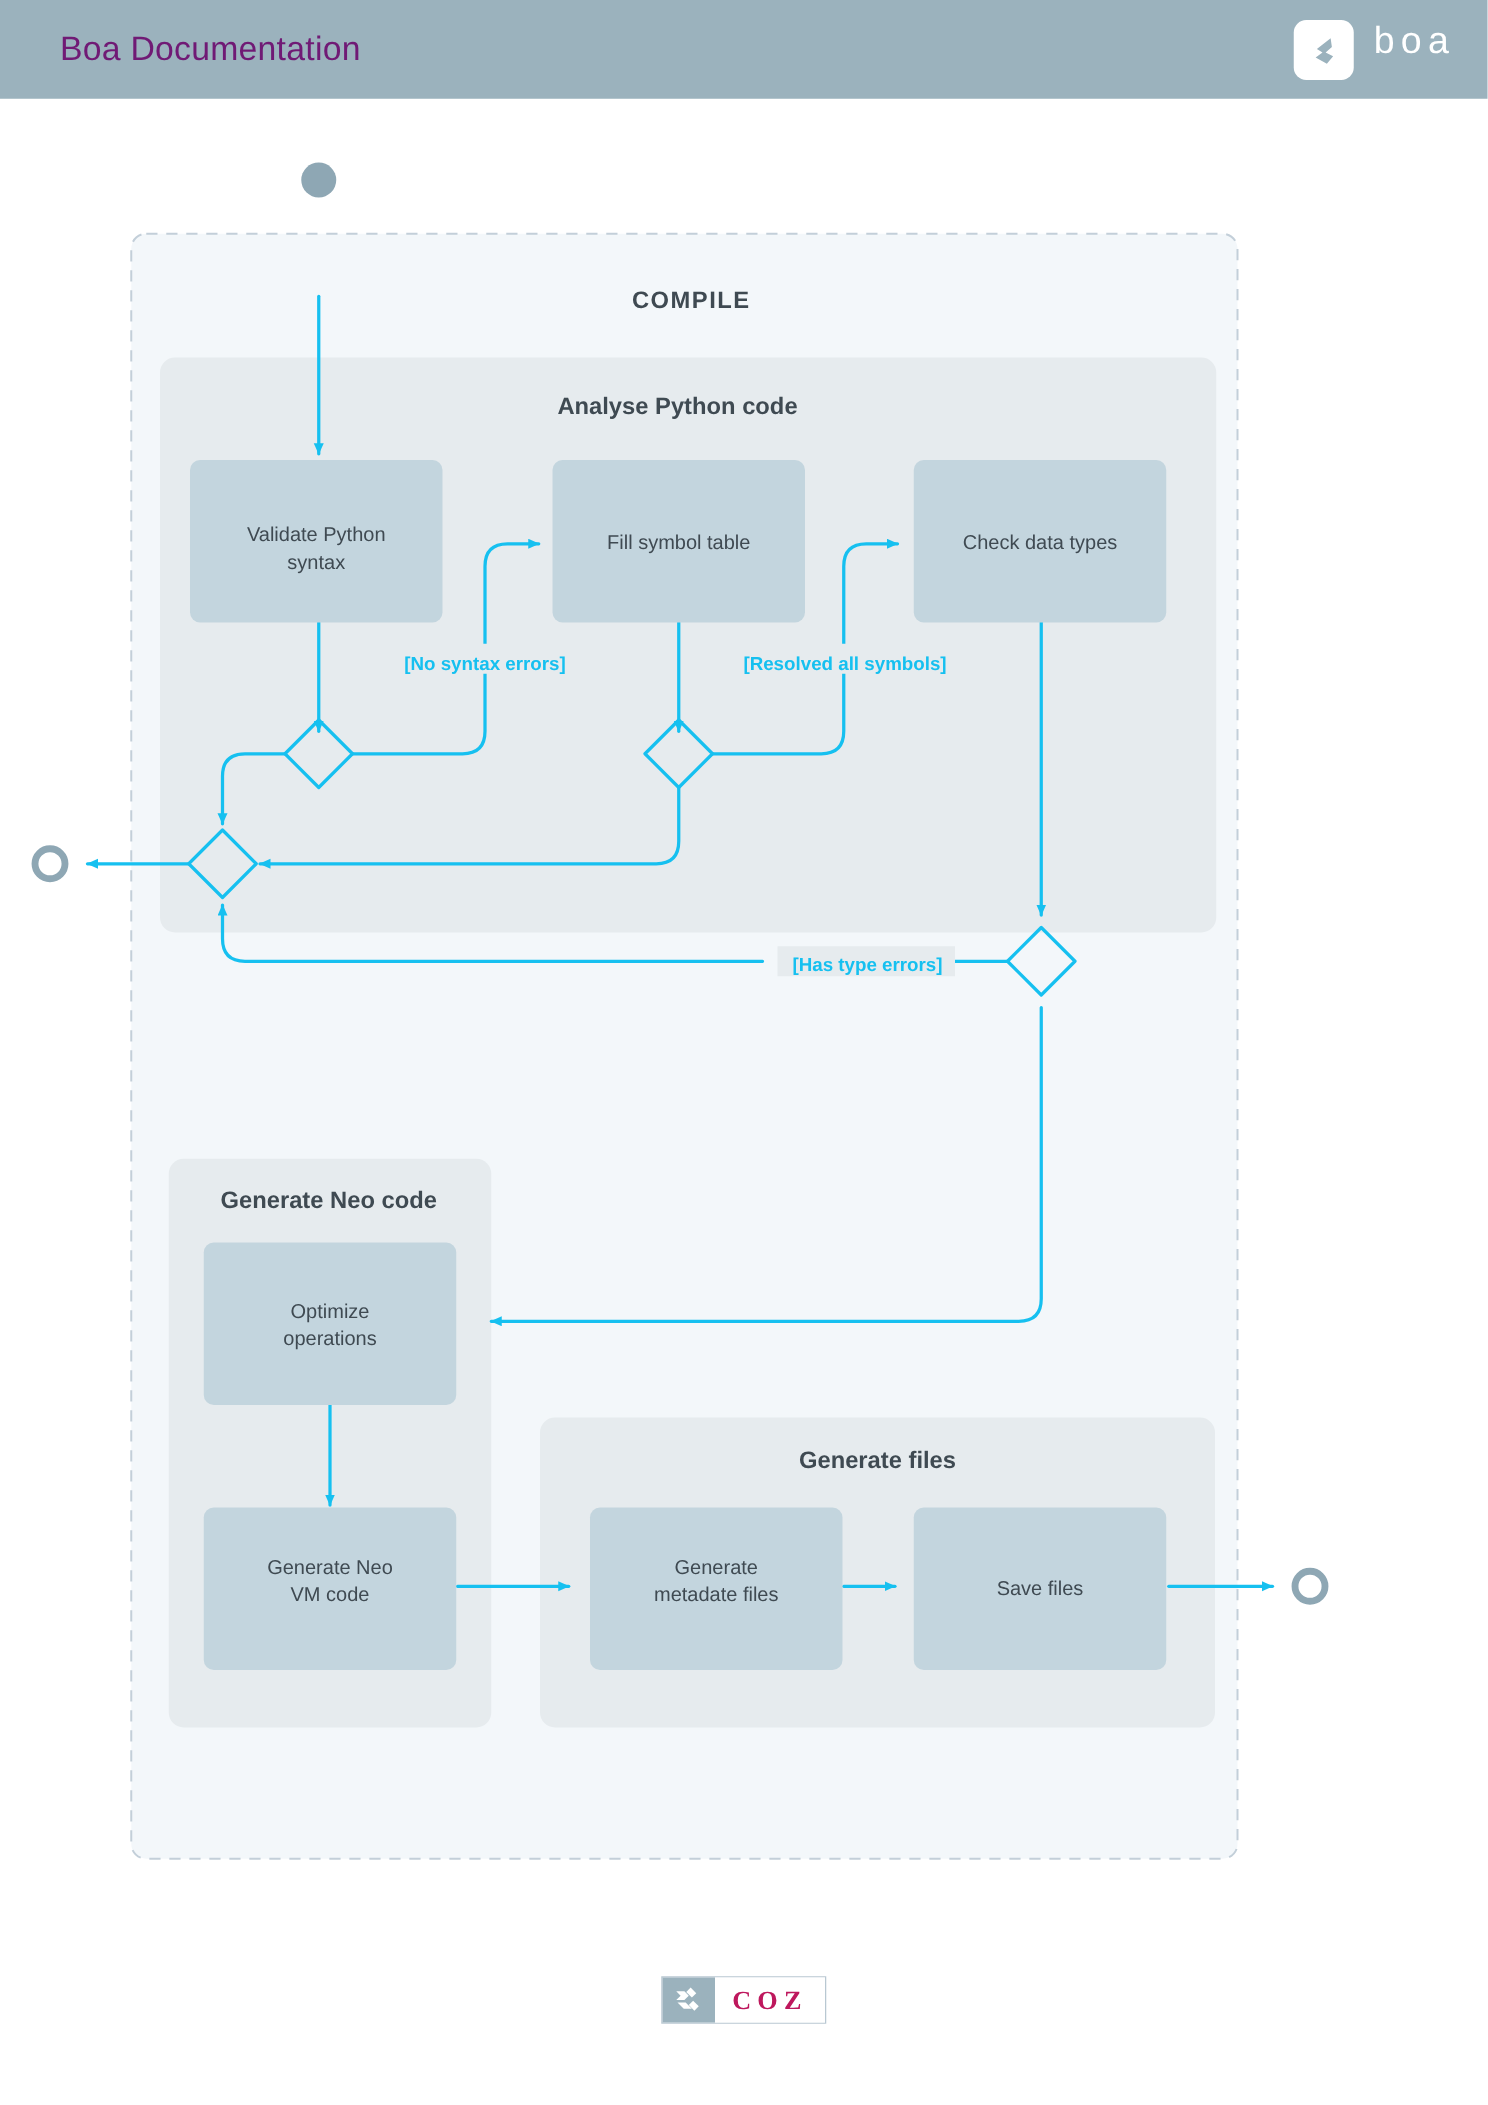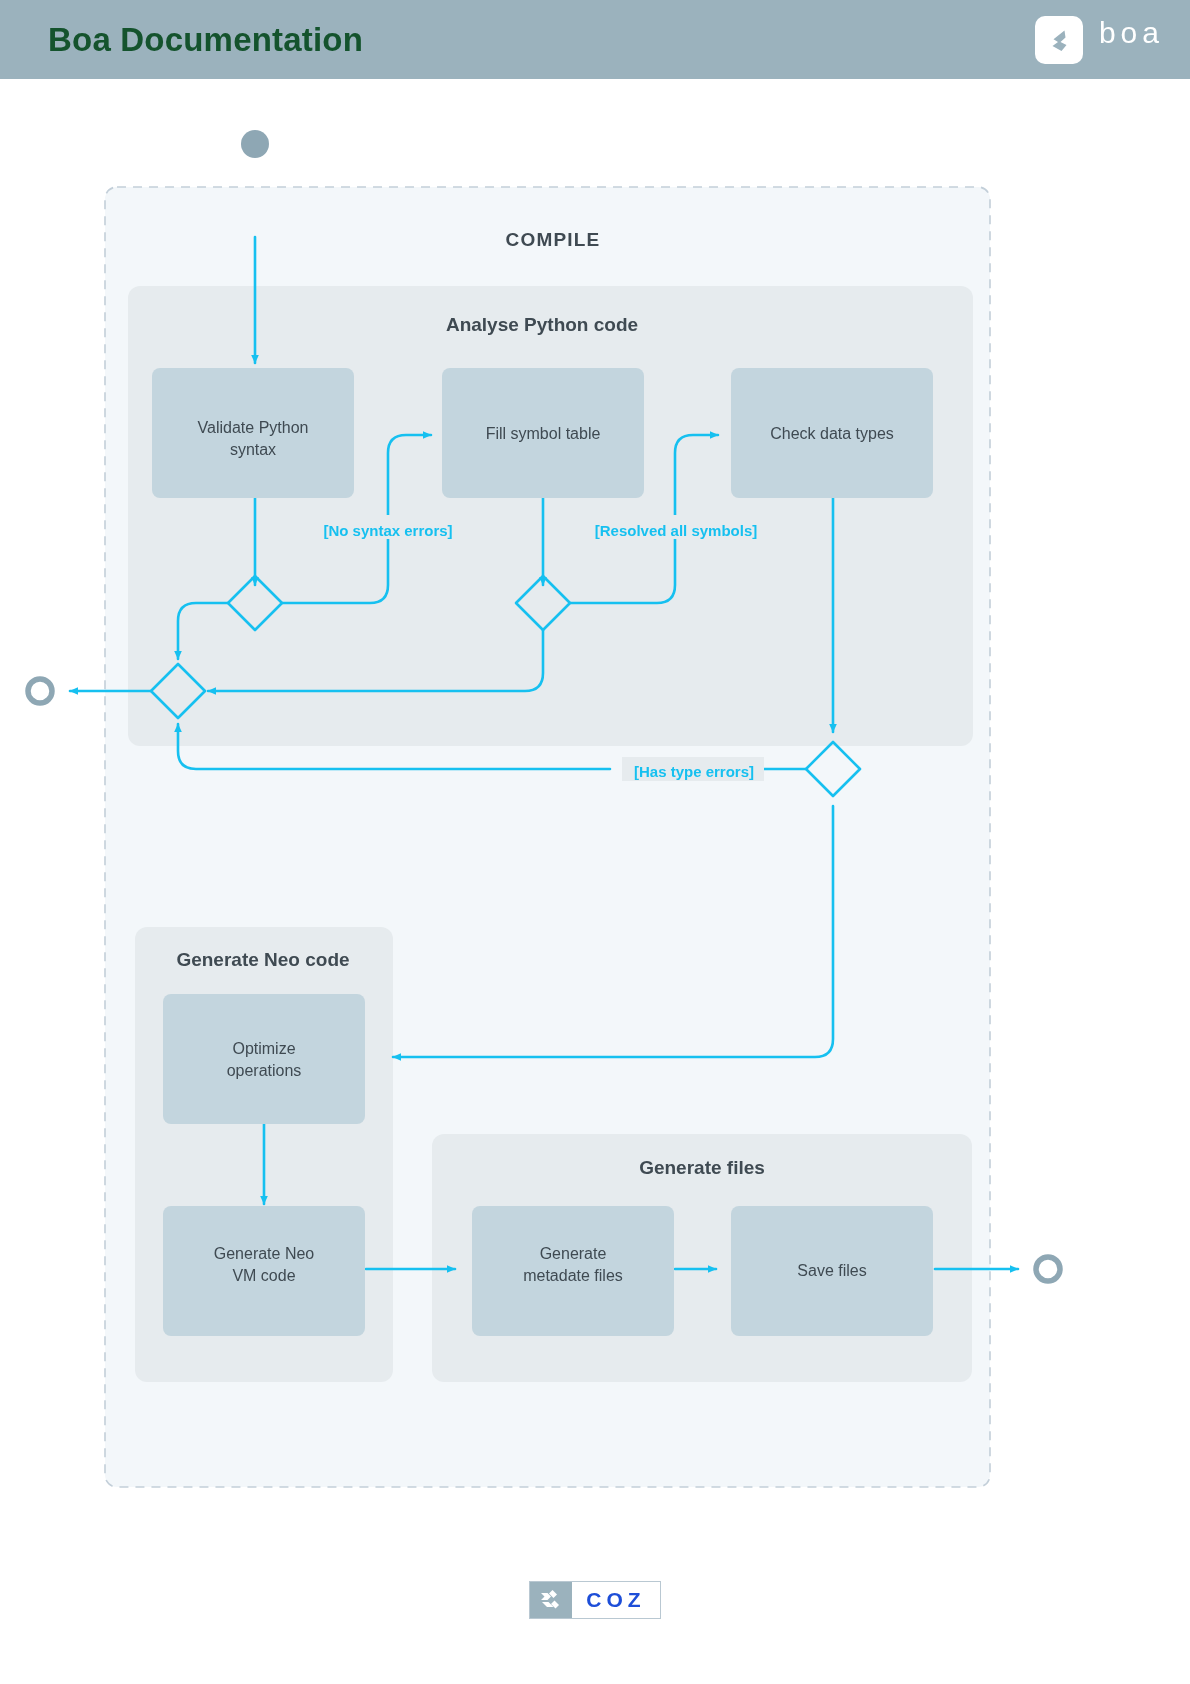--- a/index.html
+++ b/index.html
@@ -10,21 +10,21 @@
     overflow:hidden;
   }
   
   .header{
     position:absolute;left:0;top:0;width:1190px;height:79px;
     background:#9bb2bd;
     display:flex;align-items:center;justify-content:space-between;
     box-sizing:border-box;padding:0 26px 0 48px;
   }
   .header-title{
-    color:#14532d;font-size:33px;font-weight:700;letter-spacing:.2px;
+    color:#701a75;font-size:27px;font-weight:400;letter-spacing:.2px;
     white-space:nowrap;
   }
   .brand{display:flex;gap:16px;}
   .brand-mark{
     width:48px;height:48px;border-radius:10px;background:#ffffff;
     display:flex;align-items:center;justify-content:center;
   }
   .brand-name{
     color:#ffffff;font-size:30px;letter-spacing:5px;font-weight:400;
   }
@@ -48,21 +48,21 @@
   }
   .coz{
     display:flex;align-items:stretch;height:38px;
     border:1px solid #b9c8d2;box-sizing:border-box;
   }
   .coz-mark{
     width:42px;background:#9bb2bd;display:flex;align-items:center;justify-content:center;
   }
   .coz-text{
     display:flex;align-items:center;padding:0 14px;background:#ffffff;
-    color:#1d4ed8;font-size:21px;font-weight:700;letter-spacing:5px;
+    color:#be185d;font-size:21px;font-weight:700;letter-spacing:5px;font-family:Liberation Serif, serif;
   }
 </style>
 </head>
 <body>
 
 <div class="header">
   <div class="header-title">Boa Documentation</div>
   <div class="brand">
     <div class="brand-mark">
       <svg width="30" height="30" viewBox="0 0 30 30" aria-hidden="true">

